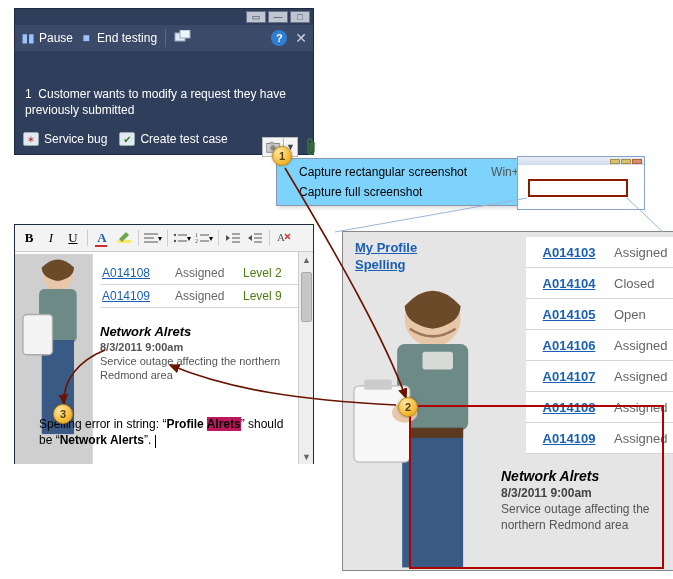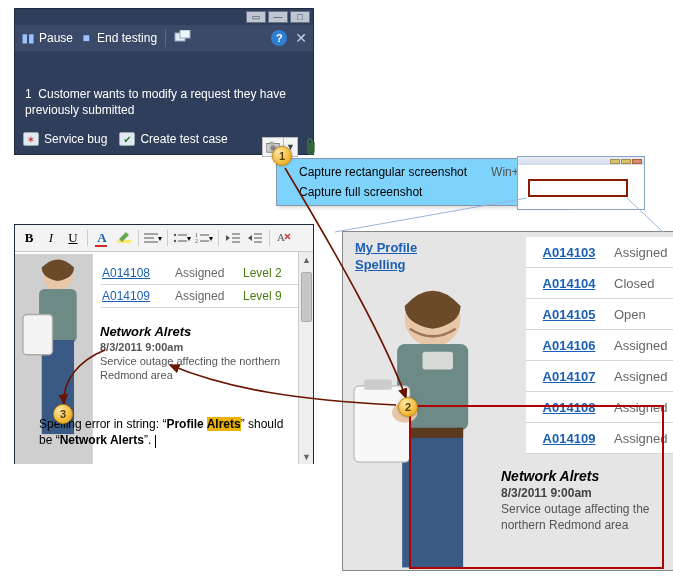--- a/index.html
+++ b/index.html
@@ -50,21 +50,21 @@
   .mini-table { position:absolute; left:85px; top:10px; width:200px; font-size:12px;}
   .mini-table .row{display:flex;border-bottom:1px solid #d6d6d6;padding:4px 2px;gap:8px;}
   .mini-table .c1{width:65px;color:#1a5fb4;text-decoration:underline;}
   .mini-table .c2{width:60px;color:#666;}
   .mini-table .c3{flex:1;color:#4d7c0f;}
   .detail-block { position:absolute; left:85px; top:72px; width:190px;}
   .detail-block .ttl{font-weight:bold;font-style:italic;font-size:13px;margin-bottom:2px;}
   .detail-block .dt{font-weight:bold;font-size:11px;color:#555;margin-bottom:1px;}
   .detail-block .desc{font-size:11px;color:#555;line-height:1.3;}
   .note-text { position:absolute; left:24px; top:164px; width:260px; font-size:12px; line-height:1.35;}
-  .note-text .hl{background:#eab308;}
+  .note-text .hl{background:#be185d;}
 
   
   .thumb { position:absolute; left:517px; top:156px; width:128px; height:54px; background:#fff; border:1px solid #8aa3c8;}
   .thumb .bar{height:8px;background:linear-gradient(#e9eef7,#cfdaeb);display:flex;justify-content:flex-end;align-items:center;gap:1px;padding-right:2px;}
   .thumb .bar .d{width:10px;height:5px;background:#d9c06a;border:1px solid #a8904a;}
   .thumb .sel{position:absolute;left:10px;top:22px;width:100px;height:18px;border:2px solid #8a1a00;}
 
   
   .app { position:absolute; left:342px; top:231px; width:360px; height:340px; background:#e5e5e5; border:1px solid #888;}
   .app a{color:#1a5fb4;text-decoration:underline;}

